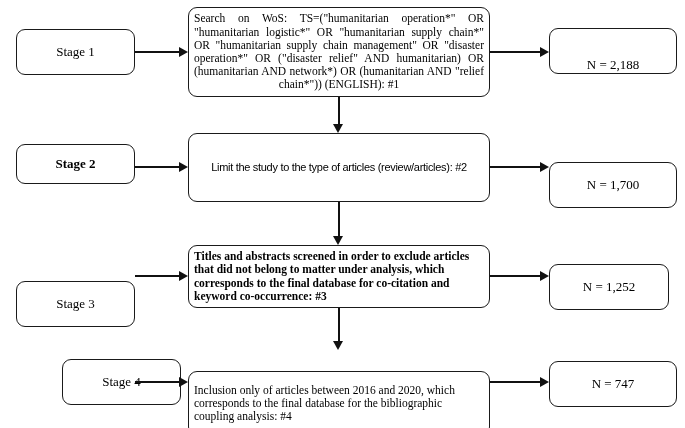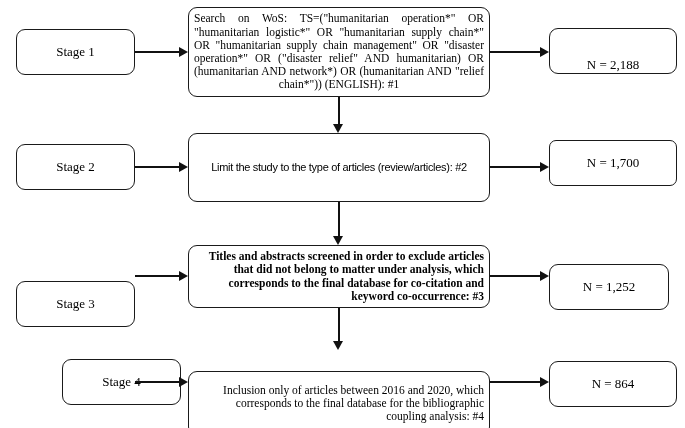--- a/index.html
+++ b/index.html
@@ -27,21 +27,21 @@
     justify-content: center;
   }
   .stage-box, .n-box {
     font-size: 13px;
     text-align: center;
   }
   .mid-box {
     font-size: 11.5px;
     line-height: 13.2px;
     padding: 3px 5px;
-    text-align: right;
+    text-align: left;
   }
   .mid-box.justified {
     text-align: justify;
     text-align-last: center;
   }
   .mid-box.sans {
     font-family: "Liberation Sans", "DejaVu Sans", sans-serif;
     font-size: 11px;
     letter-spacing: -0.3px;
     white-space: nowrap;
@@ -89,31 +89,31 @@
   </div>
   <div class="hline" style="left:490px; top:51px; width:51px;"></div>
   <div class="tri-right" style="left:540px; top:46.5px;"></div>
   <div class="box n-box" style="left:549px; top:28px; width:128px; height:46px;align-items:flex-end;">
     <span>N = 2,188</span>
   </div>
 
   <div class="vline" style="left:337.5px; top:97px; height:28px;"></div>
   <div class="tri-down" style="left:333px; top:124px;"></div>
 
-  <div class="box stage-box" style="left:16px; top:144px; width:119px; height:46px;">
+  <div class="box stage-box" style="left:16px; top:144px; width:119px; height:40px;font-weight:bold;">
     <span>Stage 2</span>
   </div>
   <div class="hline" style="left:135px; top:166px; width:45px;"></div>
   <div class="tri-right" style="left:179px; top:161.5px;"></div>
   <div class="box mid-box sans" style="left:188px; top:133px; width:302px; height:69px;">
     <span>Limit the study to the type of articles (review/articles): #2</span>
   </div>
   <div class="hline" style="left:490px; top:166px; width:51px;"></div>
   <div class="tri-right" style="left:540px; top:161.5px;"></div>
-  <div class="box n-box" style="left:549px; top:140px; width:128px; height:46px;border-radius:7px;">
+  <div class="box n-box" style="left:549px; top:162px; width:128px; height:46px;">
     <span>N = 1,700</span>
   </div>
 
   <div class="vline" style="left:337.5px; top:202px; height:35px;"></div>
   <div class="tri-down" style="left:333px; top:236px;"></div>
 
   <div class="box stage-box" style="left:16px; top:253px; width:119px; height:46px;margin-top:28px;">
     <span>Stage 3</span>
   </div>
   <div class="hline" style="left:135px; top:275px; width:45px;"></div>
@@ -134,16 +134,16 @@
     <span>Stage 4</span>
   </div>
   <div class="hline" style="left:135px; top:381px; width:45px;"></div>
   <div class="tri-right" style="left:179px; top:376.5px;"></div>
   <div class="box mid-box" style="left:188px; top:371px; width:302px; height:65px;">
     <span>Inclusion only of articles between 2016 and 2020, which corresponds to the final database for the bibliographic coupling analysis: #4</span>
   </div>
   <div class="hline" style="left:490px; top:381px; width:51px;"></div>
   <div class="tri-right" style="left:540px; top:376.5px;"></div>
   <div class="box n-box" style="left:549px; top:361px; width:128px; height:46px;">
-    <span>N = 864</span>
+    <span>N = 747</span>
   </div>
 
 </div>
 
 </body></html>

